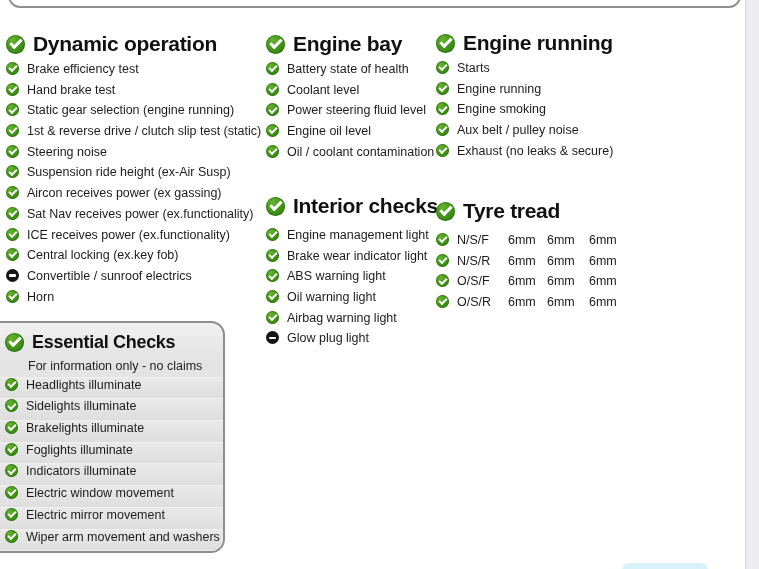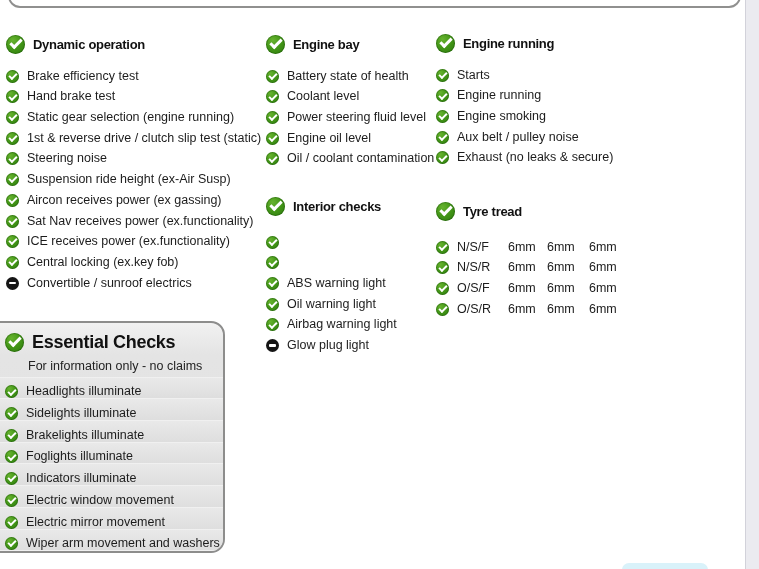--- a/index.html
+++ b/index.html
@@ -27,27 +27,27 @@
   
   .bottom-peek{
     position:absolute;left:622px;top:563px;width:86px;height:12px;
     background:#d9f2fa;border-radius:7px 7px 0 0;
   }
 
   
   .sec{position:absolute;}
   .sec-head{display:flex;align-items:center;gap:8px;height:22px;}
   .sec-head h2{
-    margin:0;font-size:13px;font-weight:700;letter-spacing:-.3px;color:#111;
+    margin:0;font-size:21px;font-weight:700;letter-spacing:-.3px;color:#111;
     white-space:nowrap;
   }
   .items{margin-top:7px;}
   .items.gap-lg{margin-top:11px;}
   .item{
-    display:flex;align-items:flex-end;gap:8px;height:20.7px;
+    display:flex;align-items:flex-start;gap:8px;height:20.7px;
     font-size:12.5px;white-space:nowrap;
   }
   .lbl{color:#1c1c1c;}
 
   
   .ic{display:inline-block;position:relative;border-radius:50%;flex:none;}
   .ic.sm{width:13px;height:13px;}
   .ic.lg{width:19px;height:19px;}
   .ic.pass{
     background:radial-gradient(circle at 35% 28%,#66b32e 0%,#449718 45%,#2d7c0d 100%);
@@ -152,20 +152,24 @@
       <div class="item">
         <span class="ic sm pass"></span>
         <span class="lbl">Central locking (ex.key fob)</span>
       </div>
 
       <div class="item">
         <span class="ic sm na"></span>
         <span class="lbl">Convertible / sunroof electrics</span>
       </div>
 
+      <div class="item">
+        <span class="ic sm pass"></span>
+        <span class="lbl">Horn</span>
+      </div>
     </div>
 </section>
 
 <section class="sec" style="left:266px;top:33px;">
   <div class="sec-head">
     <span class="ic lg pass"></span>
     <h2>Engine bay</h2>
   </div>
   <div class="items">
 
@@ -199,24 +203,26 @@
 
 <section class="sec" style="left:266px;top:195px;">
   <div class="sec-head">
     <span class="ic lg pass"></span>
     <h2>Interior checks</h2>
   </div>
   <div class="items gap-lg">
 
       <div class="item">
         <span class="ic sm pass"></span>
-      </div>
-
-      <div class="item">
-        <span class="ic sm pass"></span>
+        <span class="lbl">Engine management light</span>
+      </div>
+
+      <div class="item">
+        <span class="ic sm pass"></span>
+        <span class="lbl">Brake wear indicator light</span>
       </div>
 
       <div class="item">
         <span class="ic sm pass"></span>
         <span class="lbl">ABS warning light</span>
       </div>
 
       <div class="item">
         <span class="ic sm pass"></span>
         <span class="lbl">Oil warning light</span>

